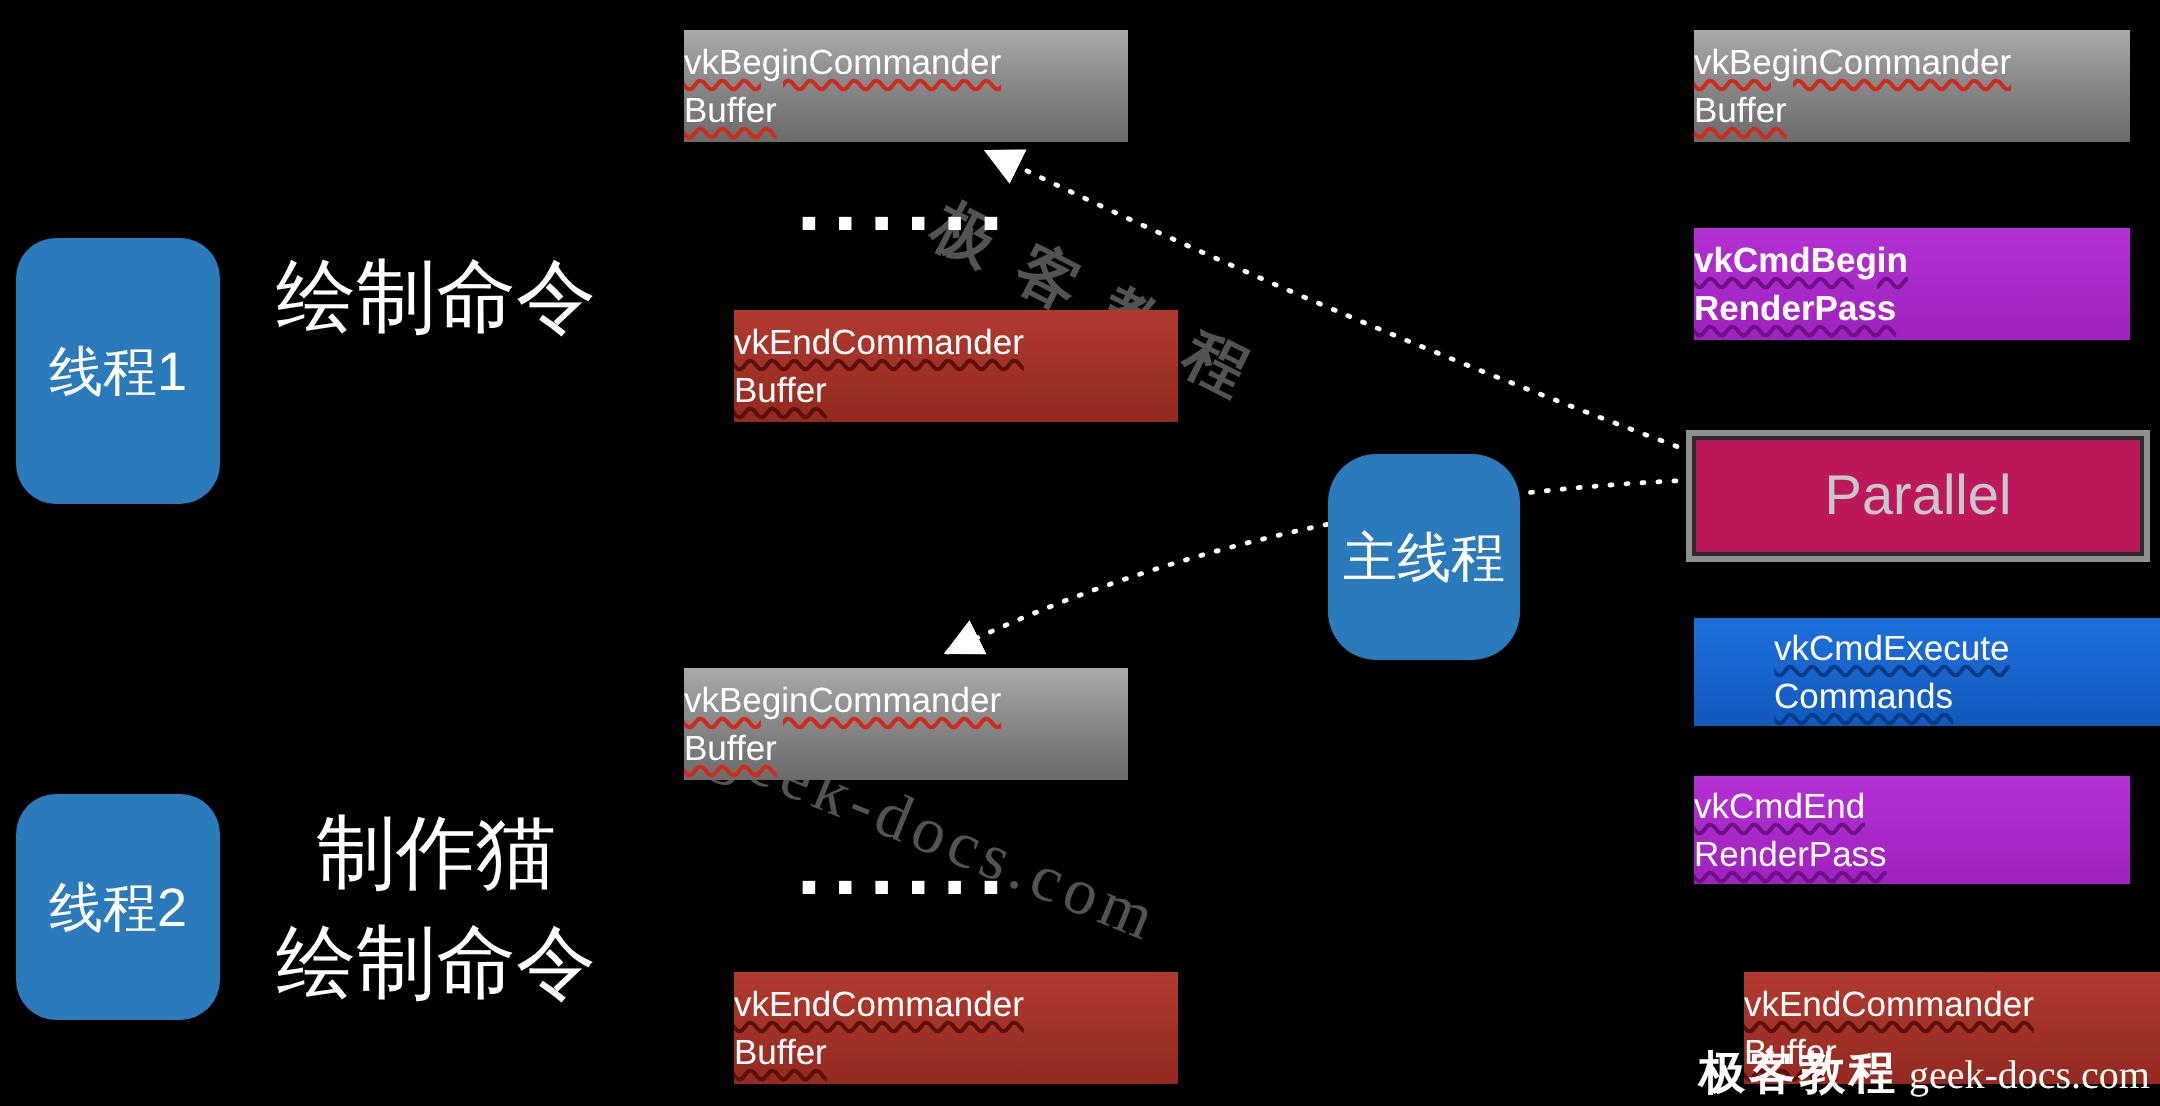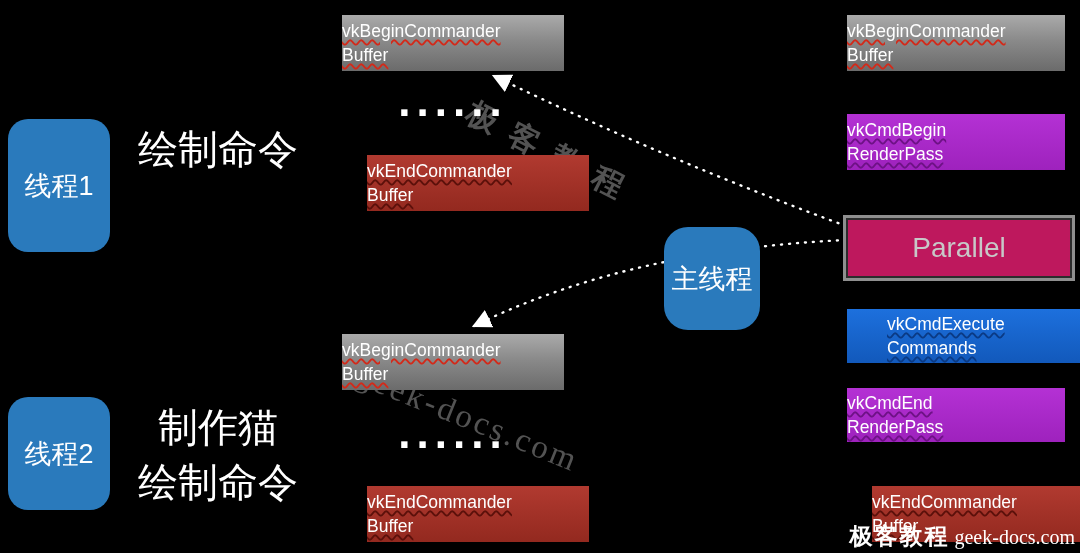--- a/index.html
+++ b/index.html
@@ -32,21 +32,21 @@
   .gray .ln{text-decoration-color:#d22a1a;}
   .redb{background:linear-gradient(180deg,#b13a30,#93291f);margin-left:25px;}
   .redb .ln{text-decoration-color:#5c100a;}
   .purpleb{background:linear-gradient(180deg,#b431d4,#9e22bd);}
   .purpleb .ln{text-decoration-color:#6e1186;}
   .blueb{background:linear-gradient(180deg,#1d70dd,#1259bb);}
   .blueb .ln{text-decoration-color:#0a3a85;}
   .mc{left:342px;}
   .rc{left:847px;width:218px;}
   .mb1{top:15px;} .mb2{top:155px;} .mb3{top:334px;} .mb4{top:486px;}
-  .rb1{top:15px;} .rb2{top:114px;} .rb4{top:309px;height:54px;padding-left:40px;} .rb5{top:388px;height:54px;} .rb6{top:486px;}
+  .rb1{top:15px;} .rb2{top:114px;font-weight:bold;} .rb4{top:309px;height:54px;padding-left:40px;} .rb5{top:388px;height:54px;} .rb6{top:486px;}
 
   
   .parallel{position:absolute;z-index:3;left:843px;top:215px;width:226px;height:60px;background:#be185d;border:3px solid var(--parallel-border,#8f8f8f);box-shadow:inset 0 0 0 2px #2c2c2c;display:flex;align-items:center;justify-content:center;color:#c8c8c8;font-size:28px;}
 
   
   .dots{position:absolute;z-index:3;left:342px;width:222px;height:44px;display:flex;align-items:flex-start;justify-content:center;color:#fff;font-size:44px;font-weight:bold;letter-spacing:6px;line-height:26px;}
   .d1{top:88px;} .d2{top:420px;}
 
   
   .footer{position:absolute;z-index:4;right:5px;bottom:1px;color:#fff;display:flex;align-items:baseline;gap:5px;}

